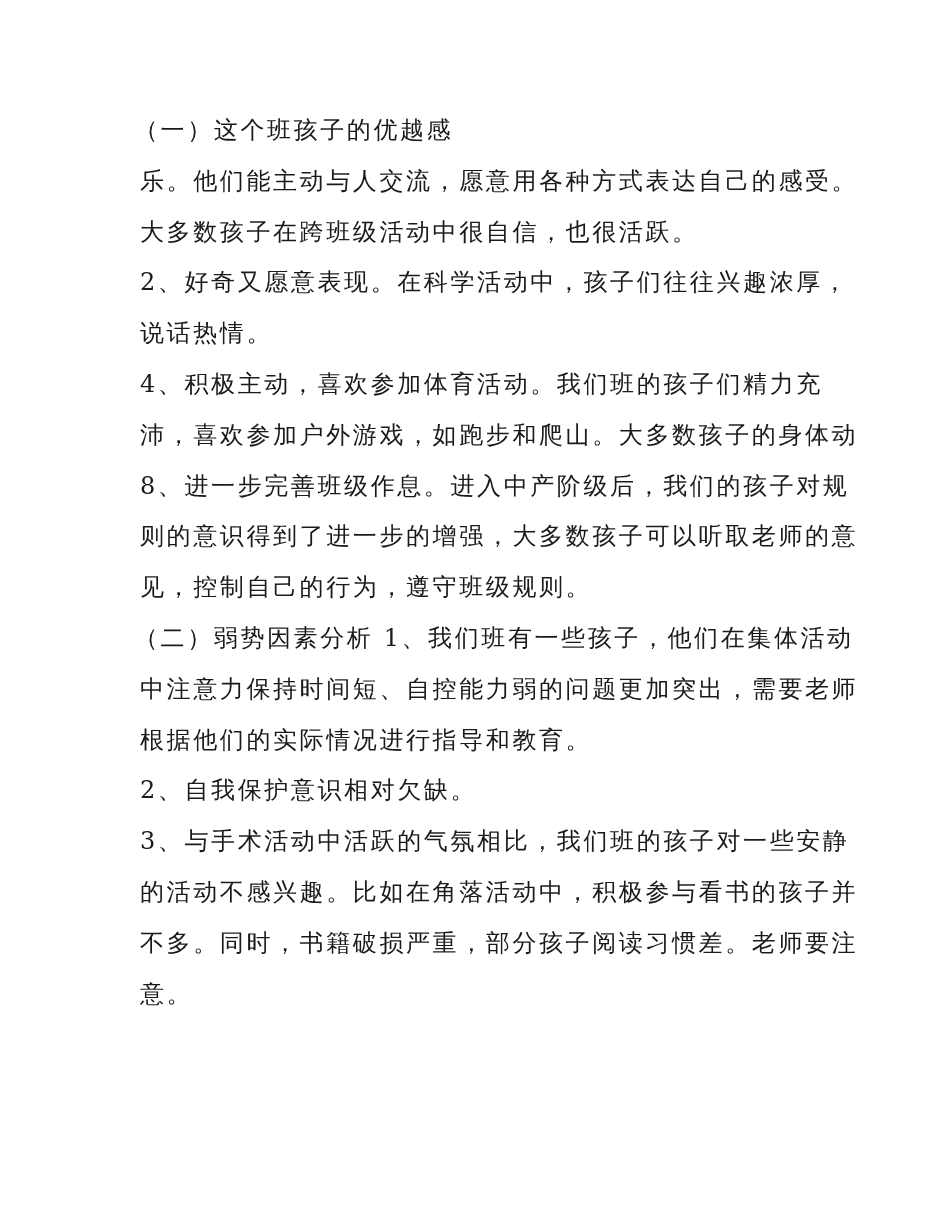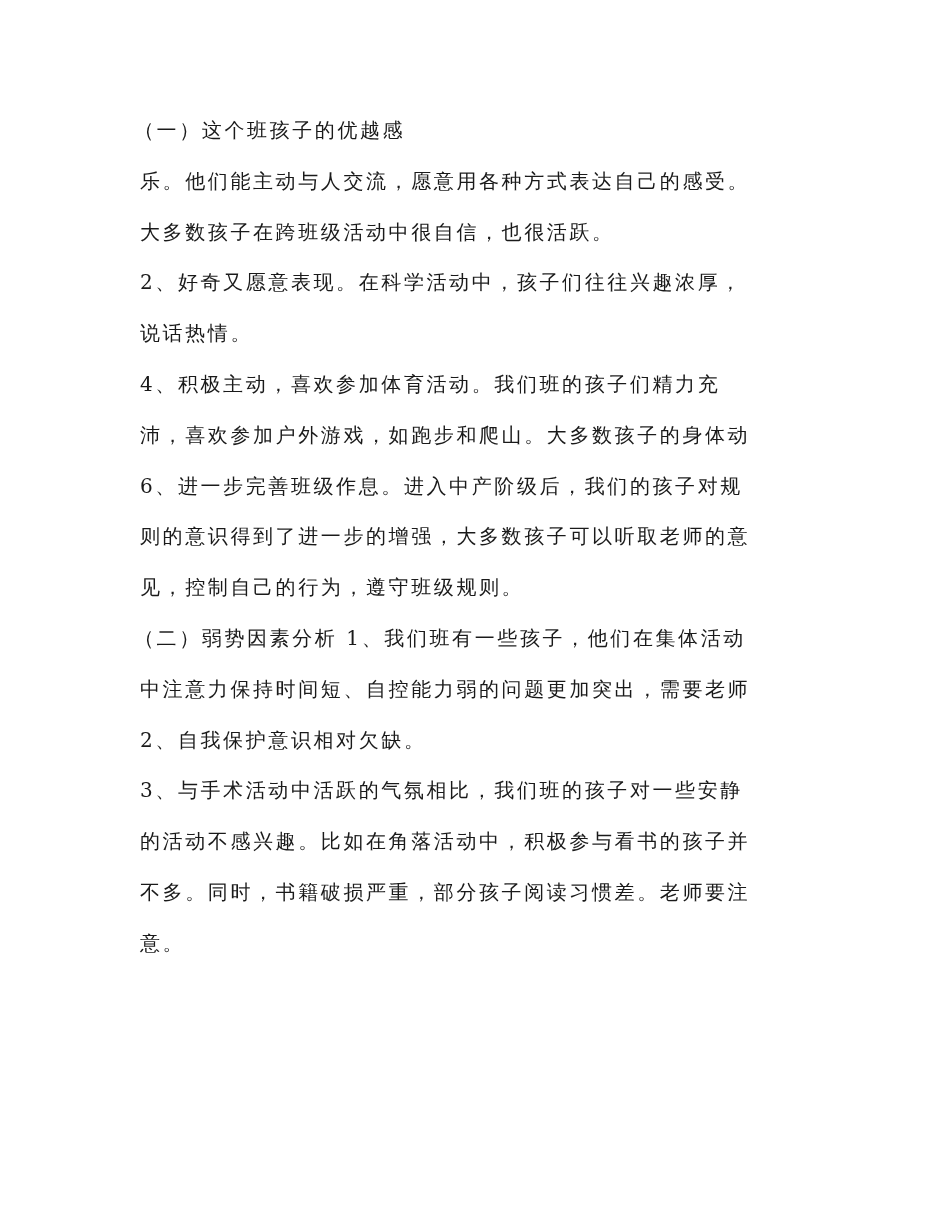--- a/index.html
+++ b/index.html
@@ -25,21 +25,21 @@
     }
     .text-block {
       position: absolute;
       left: 140px;
       top: 112px;
       width: 690px;
     }
     .line {
       height: 50.8px;
       line-height: 36px;
-      font-size: 20px;
+      font-size: 24px;
       white-space: nowrap;
       letter-spacing: 2.6px;
     }
     .line.indent-paren {
       margin-left: -6px;
     }
   </style>
 </head>
 <body>
 
@@ -57,29 +57,30 @@
       <div class="line">2、好奇又愿意表现。在科学活动中，孩子们往往兴趣浓厚，</div>
       <div class="line">说话热情。</div>
     </div>
 
     <div>
       <div class="line">4、积极主动，喜欢参加体育活动。我们班的孩子们精力充</div>
       <div class="line">沛，喜欢参加户外游戏，如跑步和爬山。大多数孩子的身体动</div>
     </div>
 
     <div>
-      <div class="line">6、进一步完善班级作息。进入中产阶级后，我们的孩子对规</div>
+      <div class="line">8、进一步完善班级作息。进入中产阶级后，我们的孩子对规</div>
       <div class="line">则的意识得到了进一步的增强，大多数孩子可以听取老师的意</div>
       <div class="line">见，控制自己的行为，遵守班级规则。</div>
     </div>
 
     <div class="line indent-paren">（二）弱势因素分析 1、我们班有一些孩子，他们在集体活动</div>
 
     <div>
       <div class="line">中注意力保持时间短、自控能力弱的问题更加突出，需要老师</div>
+      <div class="line">根据他们的实际情况进行指导和教育。</div>
     </div>
 
     <div>
       <div class="line">2、自我保护意识相对欠缺。</div>
     </div>
 
     <div>
       <div class="line">3、与手术活动中活跃的气氛相比，我们班的孩子对一些安静</div>
       <div class="line">的活动不感兴趣。比如在角落活动中，积极参与看书的孩子并</div>
       <div class="line">不多。同时，书籍破损严重，部分孩子阅读习惯差。老师要注</div>

